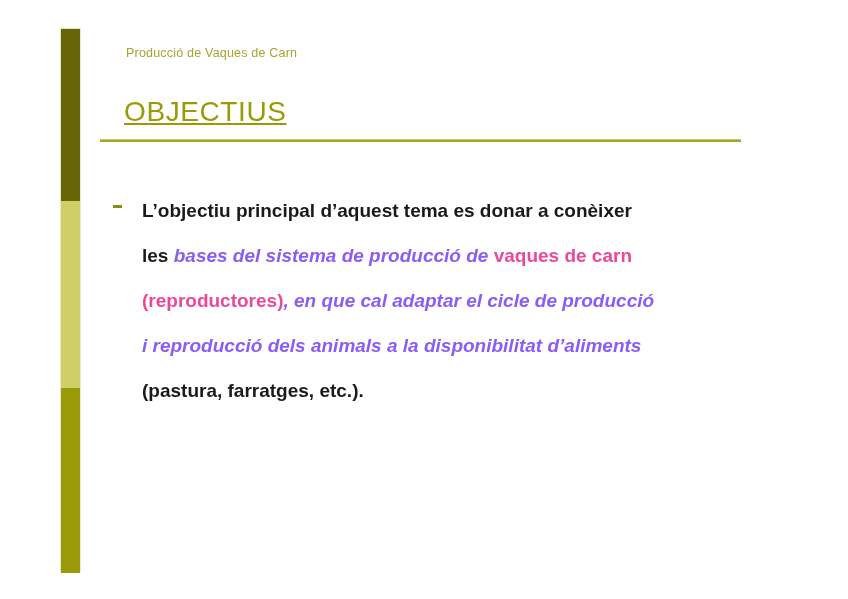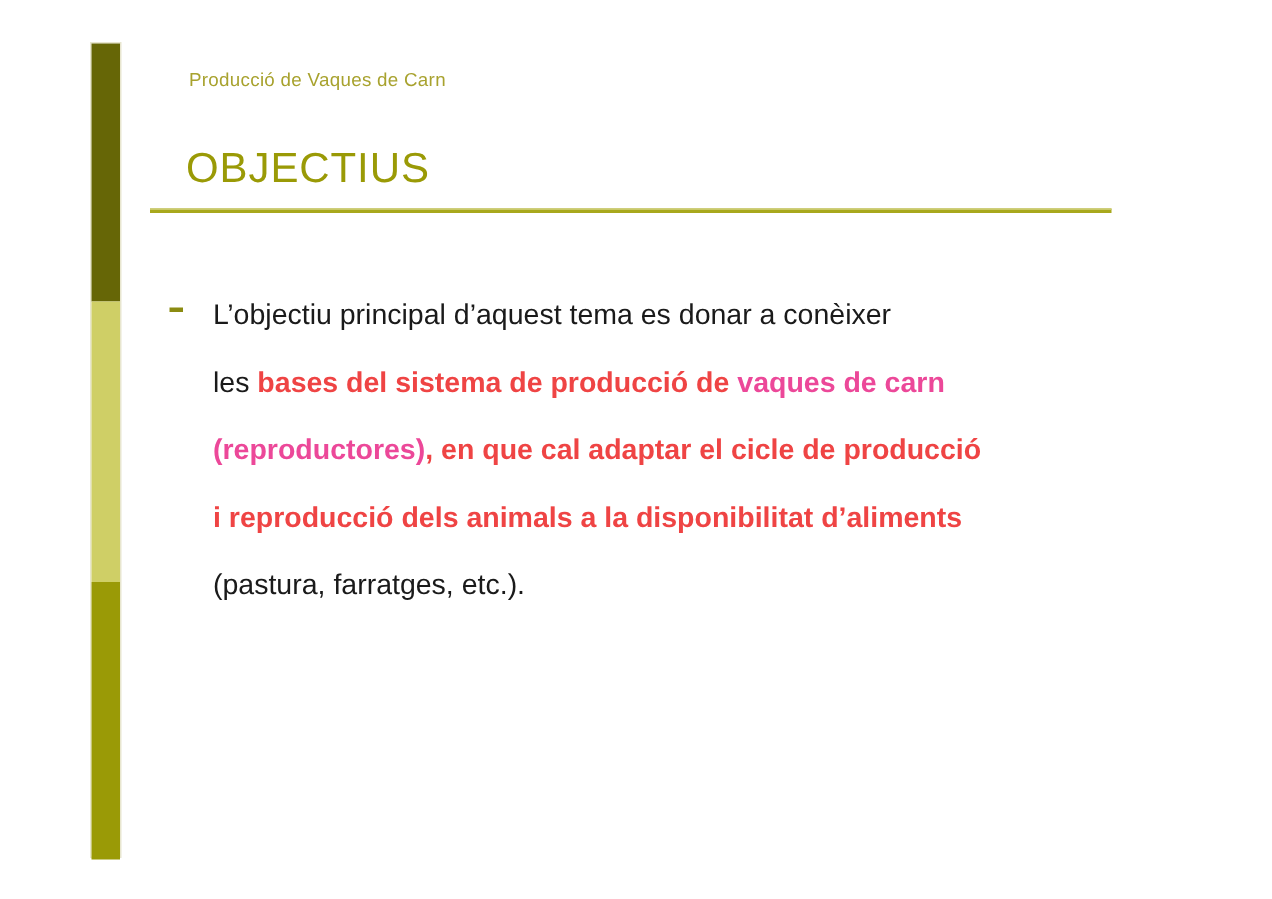--- a/index.html
+++ b/index.html
@@ -58,20 +58,21 @@
   #slide-title {
     position: absolute;
     left: 124px;
     top: 96px;
     font-size: 28px;
     letter-spacing: 0.6px;
     color: #9a9a06;
     white-space: nowrap;
     font-weight: normal;
     margin: 0;
+    text-decoration: underline;
   }
 
   
   #title-rule {
     position: absolute;
     left: 100px;
     top: 139px;
     width: 641px;
     height: 3px;
     background: #a8a81c;
@@ -97,25 +98,26 @@
   #bullet-text {
     margin: 0;
     padding: 0 0 0 30px;
     font-size: 19px;
     line-height: 45px;
     color: #1a1a1a;
     white-space: normal;
   }
   .seg-plain {
     color: #1a1a1a;
-    font-weight: normal;
+    font-weight: bold;
   }
   .seg-green {
-    color: #ef4444;
+    color: #8b5cf6;
     font-weight: bold;
+    font-style: italic;
   }
   .seg-blue {
     color: #ec4899;
     font-weight: bold;
   }
   .nowrap { white-space: nowrap; }
 </style>
 </head>
 <body>
 

